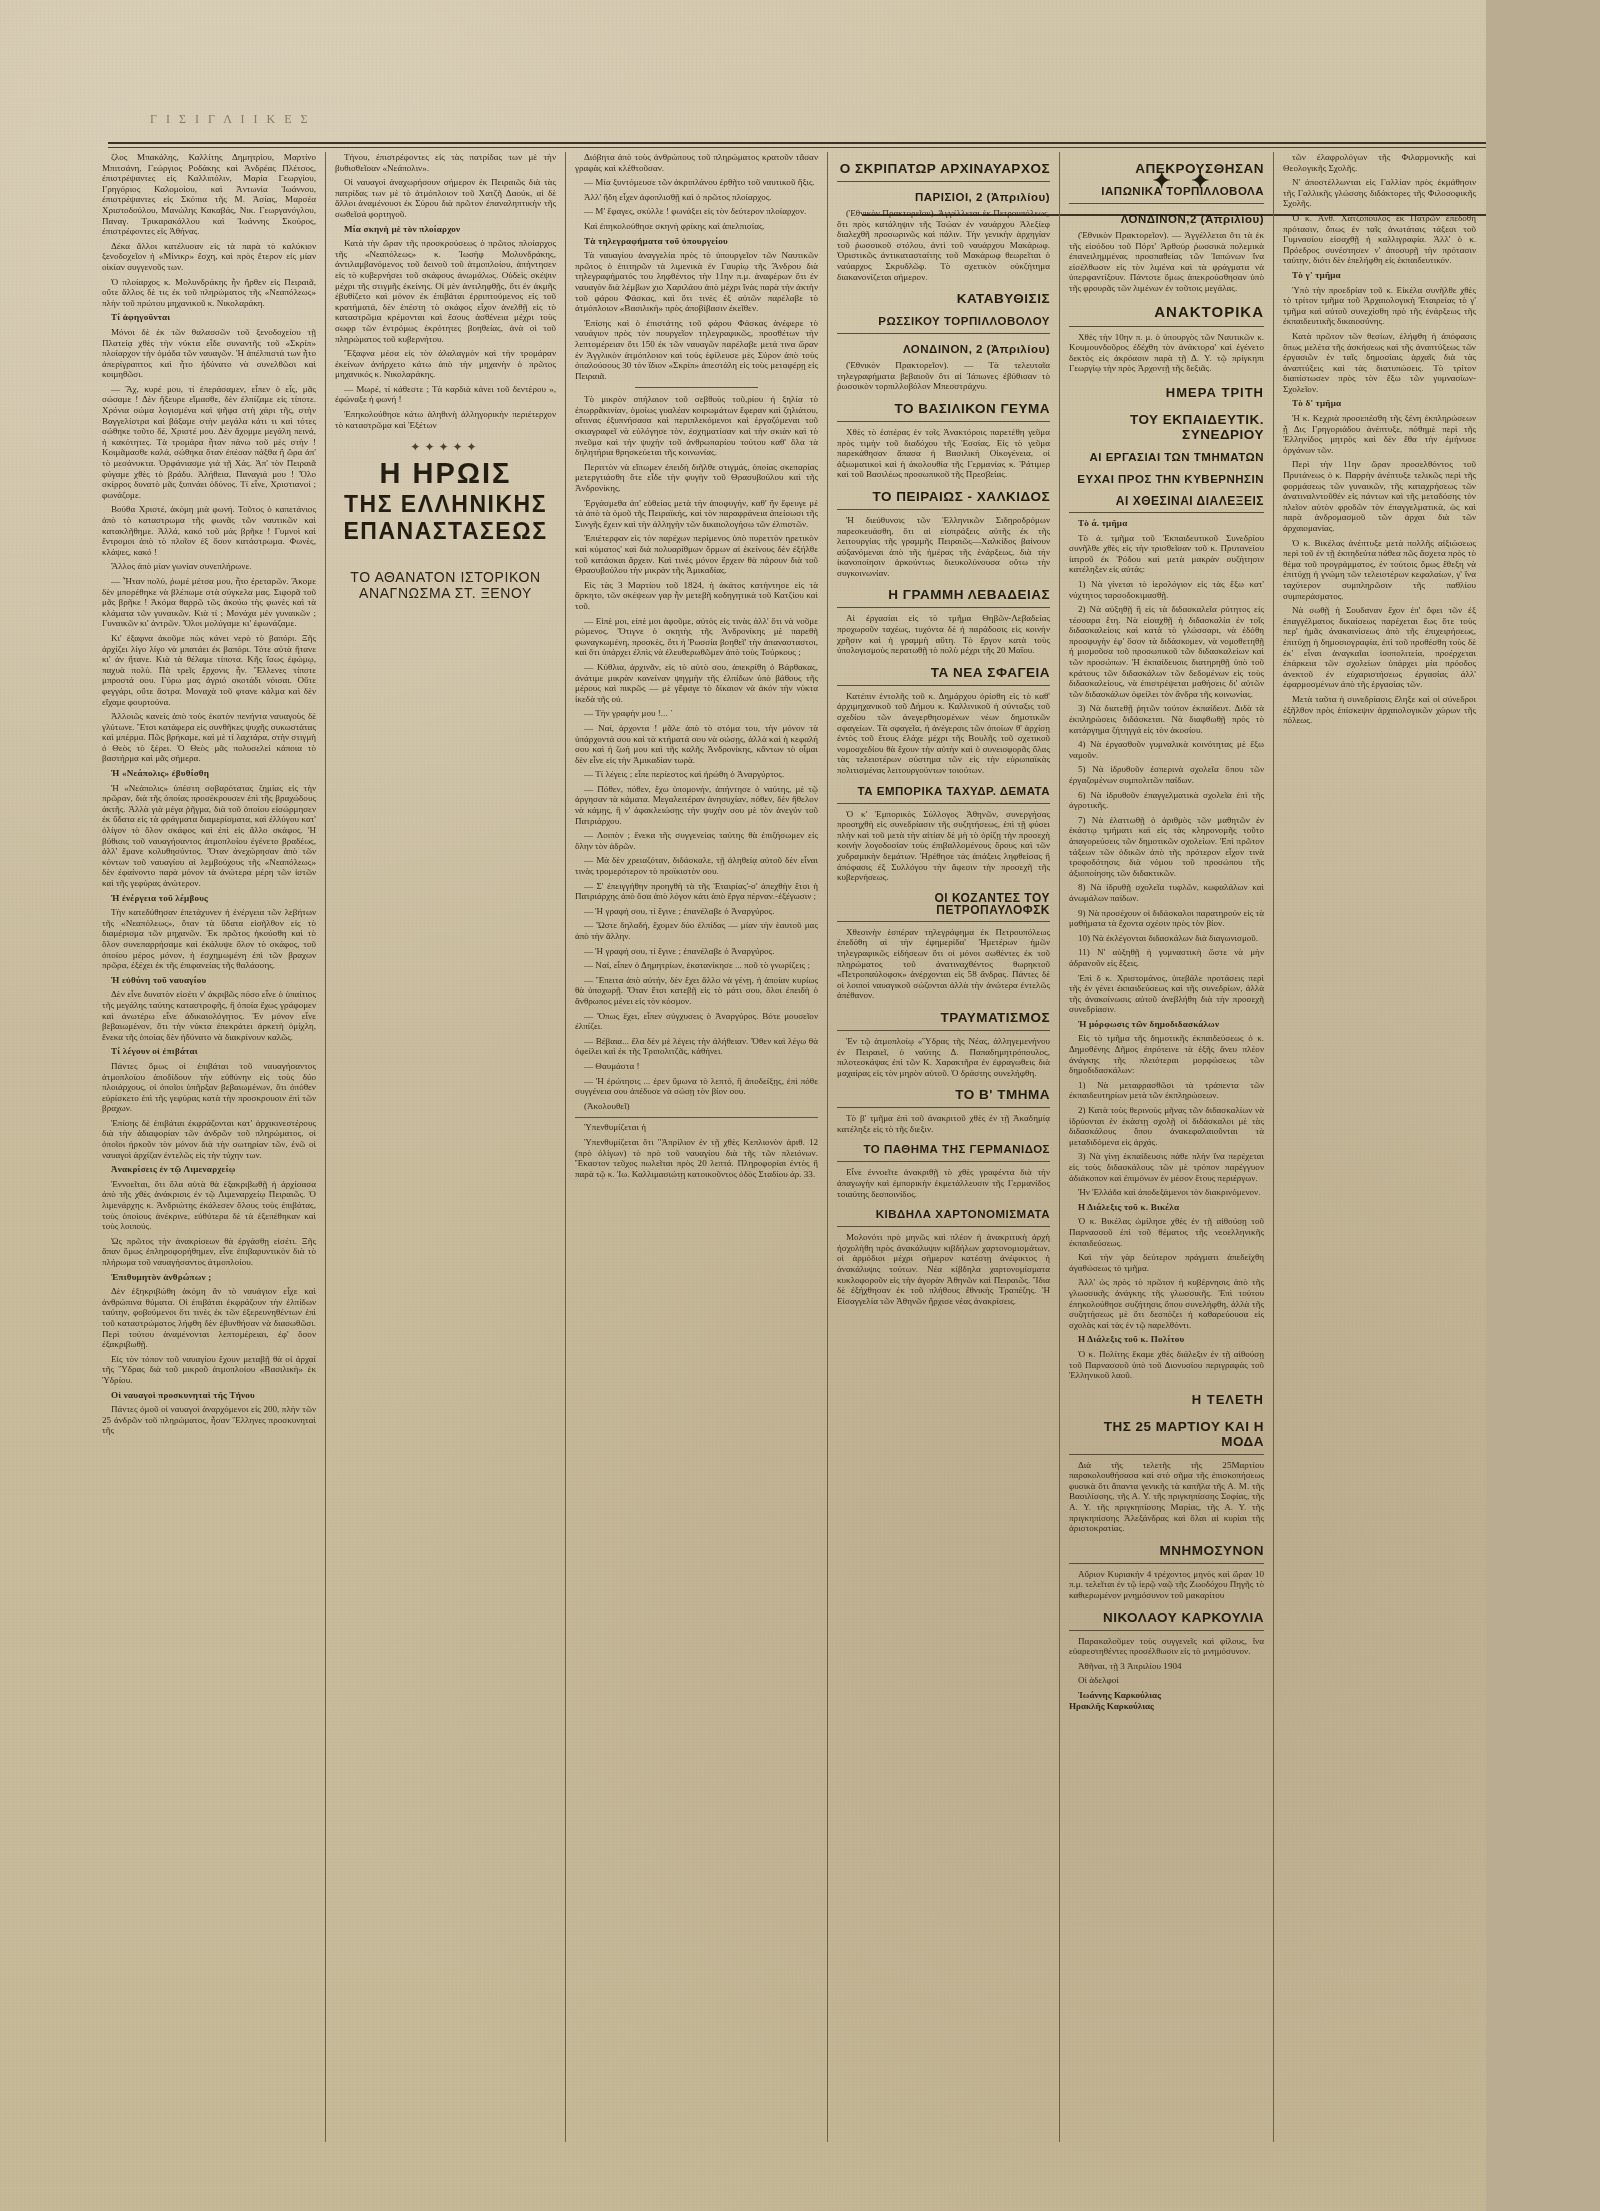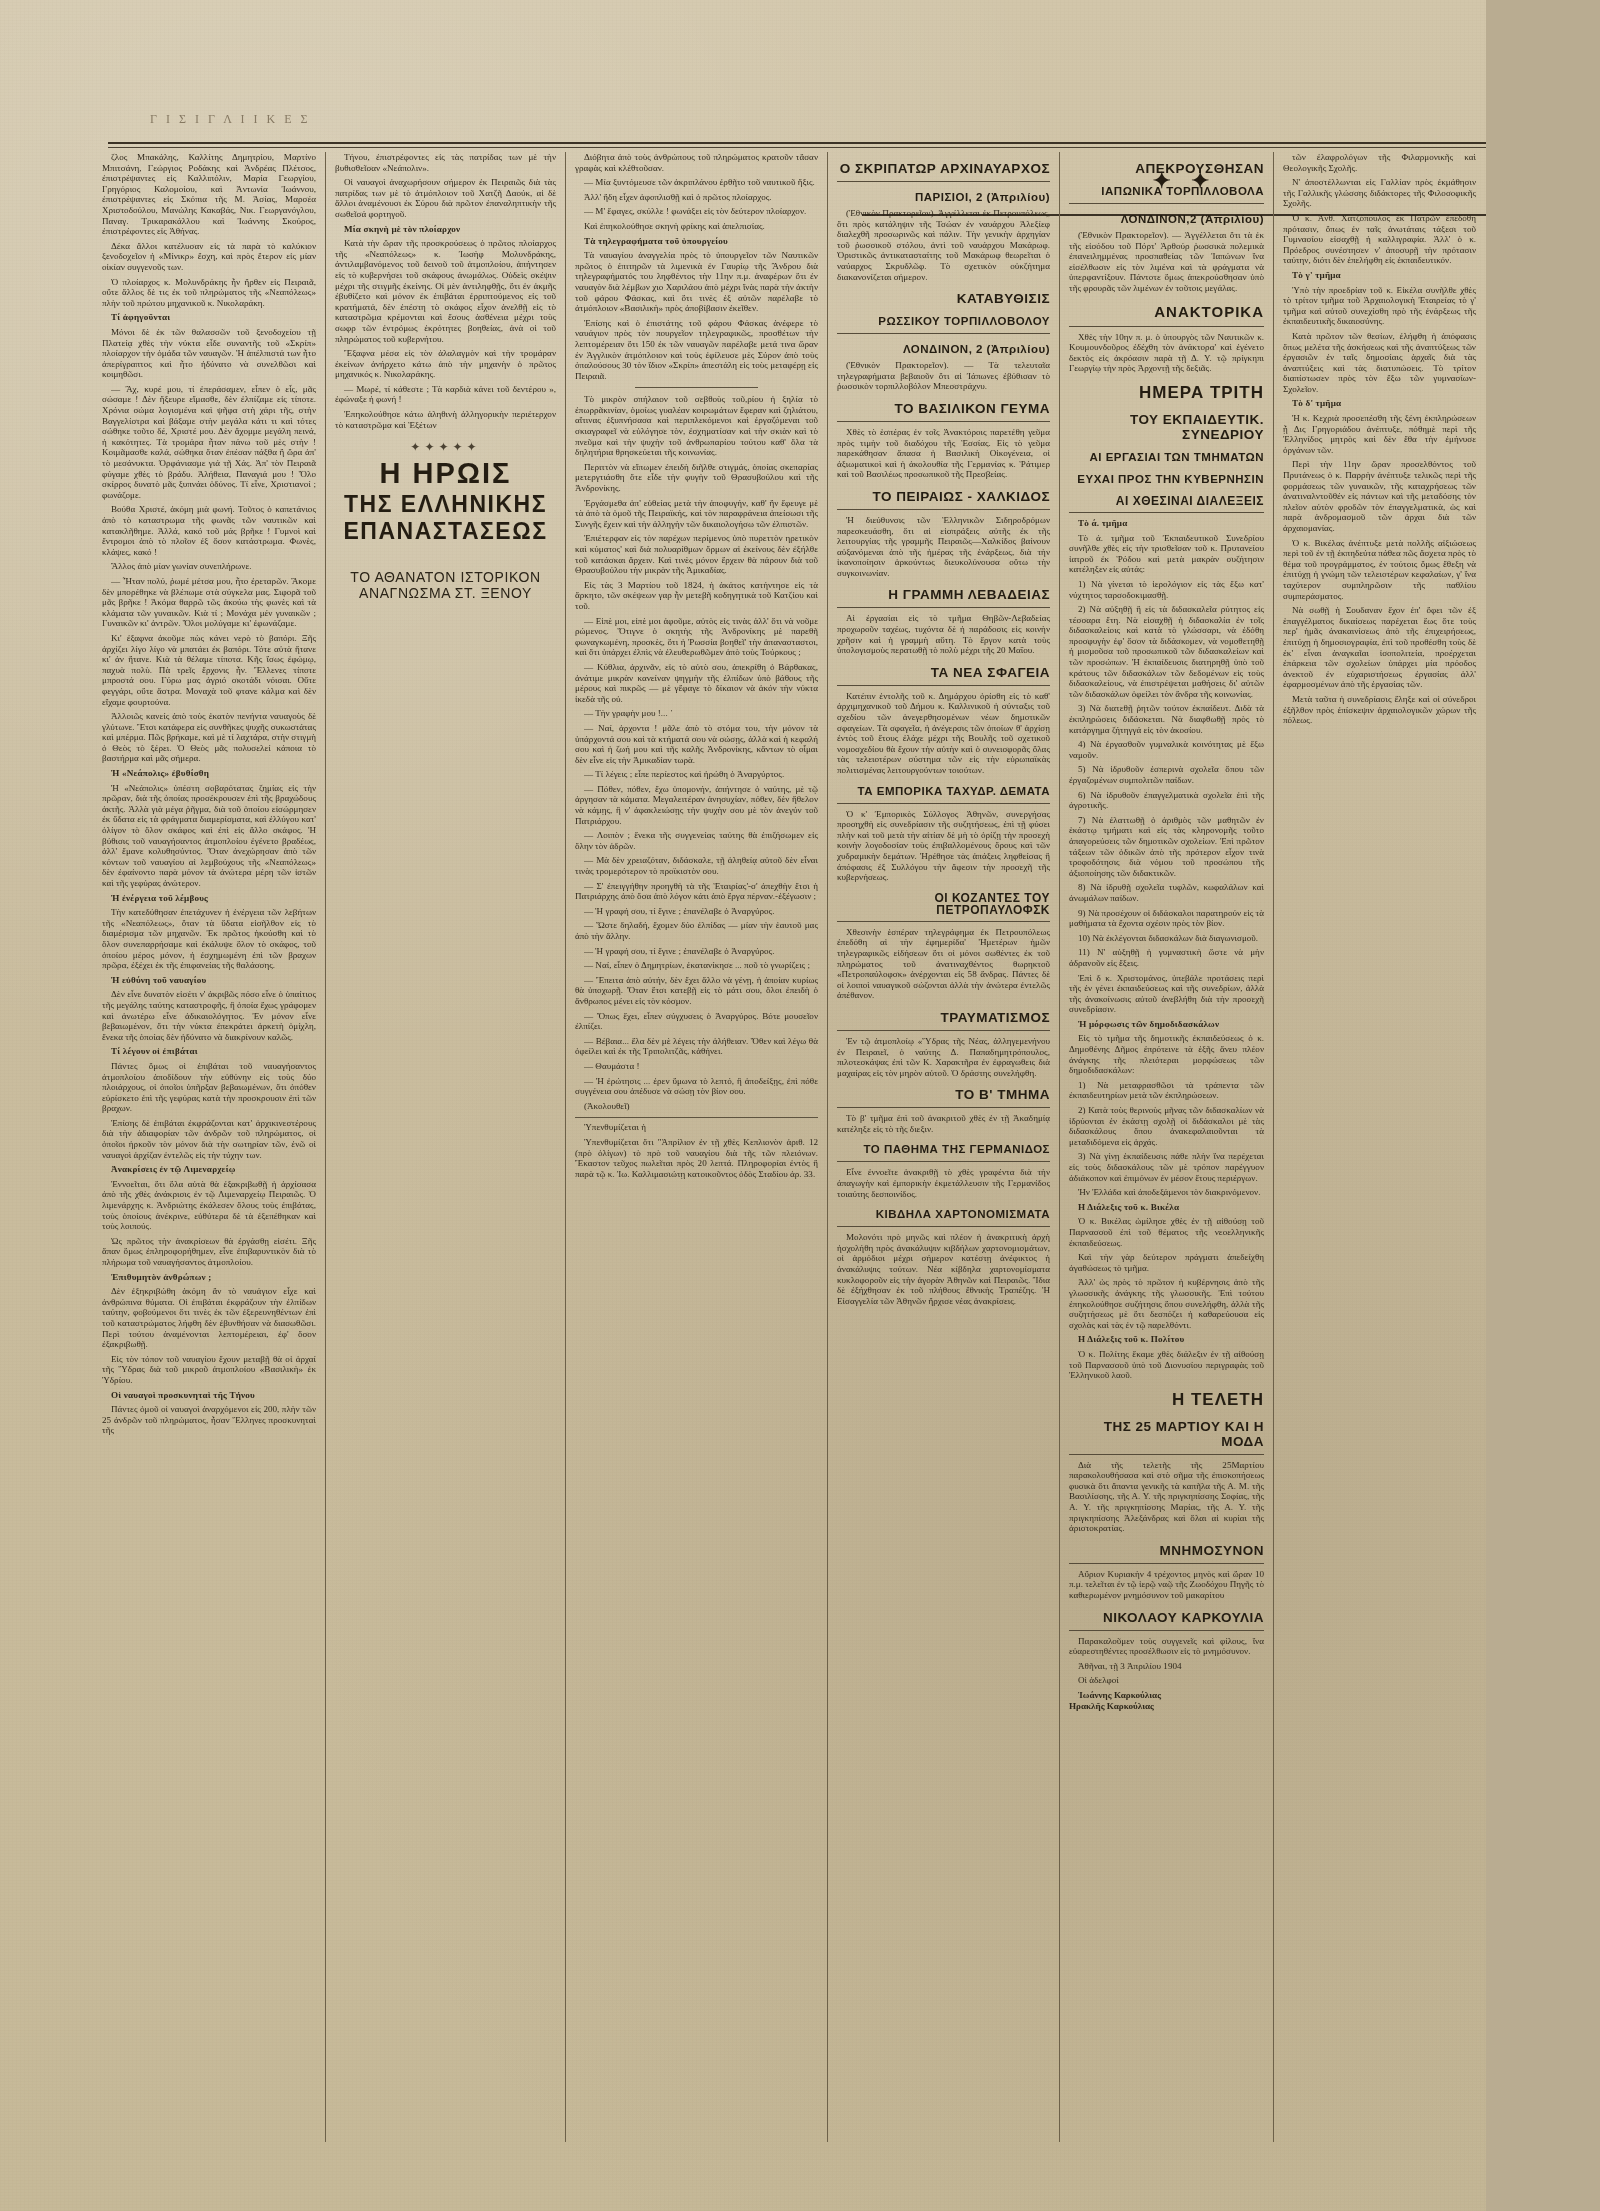--- a/index.html
+++ b/index.html
@@ -64,21 +64,21 @@
   .feature .orn{font-size:12px;letter-spacing:4px;color:#4b4232;margin-bottom:2px;}
 
   .hd{
     font-family:"Liberation Sans", sans-serif;
     text-align:right;font-weight:bold;color:#241d12;
     letter-spacing:.5px;margin:9px 0 4px;
   }
   .hd.l1{font-size:13.5px;line-height:15px;}
   .hd.l2{font-size:11.5px;line-height:13px;}
   .hd.l3{font-size:12px;line-height:12px;}
-  .hd.big{font-size:17px;line-height:20px;letter-spacing:1px;}
+  .hd.big{font-size:13px;line-height:20px;letter-spacing:1px;}
   .hd.big2{font-size:15px;line-height:18px;letter-spacing:1px;}
 
   .rulefull{border-top:1px solid #564c3a;margin:5px 0 5px;}
   .center{text-align:center;text-indent:0;}
   .boxnote{border-top:1px solid #5d5340;margin-top:6px;padding-top:4px;}
   .small{font-size:8.6px;line-height:10px;}
 </style>
 </head>
 <body>
 

